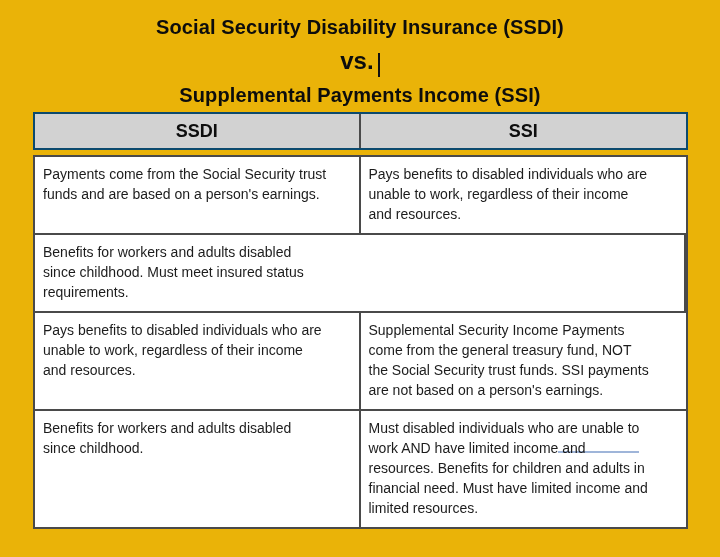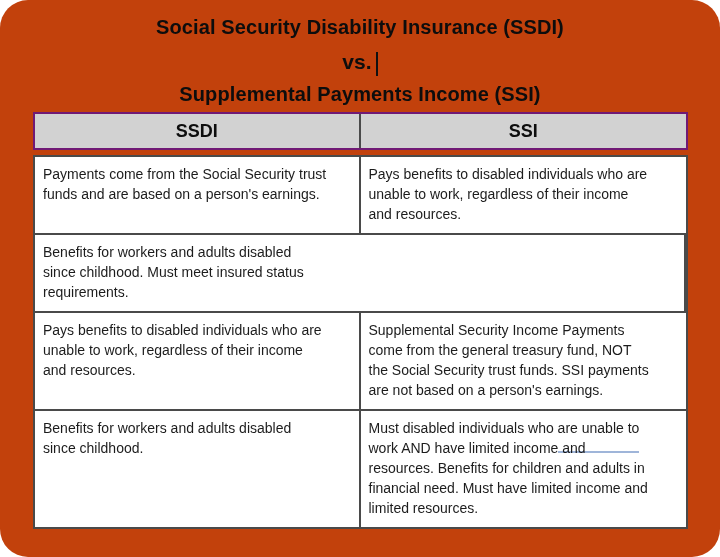--- a/index.html
+++ b/index.html
@@ -4,43 +4,43 @@
 <style>
   * { margin:0; padding:0; box-sizing:border-box; }
   html,body { background:#ffffff; }
   body {
     width:720px; height:557px;
     font-family:"Liberation Sans","DejaVu Sans",sans-serif;
     color:#1c1c1c;
     position:relative;
     overflow:hidden;
   }
-  .page { position:absolute; inset:0; background:#c2410c;border-radius:28px; }
+  .page { position:absolute; inset:0; background:#eab308; }
 
   
   .titles { padding-top:16px; text-align:center; }
   .title-line {
     font-size:20px; font-weight:bold; color:#0d0d0d;
     line-height:23px; margin-bottom:10px;
     letter-spacing:.1px;
   }
-  .title-vs { font-size:21px; }
+  .title-vs { font-size:24px; }
   .caret {
     display:inline-block; width:2px; height:24px;
     background:#111; margin-left:4px; vertical-align:text-bottom;
     transform:translateY(3px);
   }
 
   
   .tbl { position:absolute; left:33px; top:112px; width:655px; }
 
   .thead {
     display:flex;
     background:#d2d2d2;
-    border:2px solid #701a75;
+    border:2px solid #0c4a6e;
     height:38px;
   }
   .th {
     flex:1 1 50%;
     display:flex; align-items:center; justify-content:center;
     font-size:18px; font-weight:bold; color:#0d0d0d;
   }
   .th:first-child { border-right:2px solid #4a4a4a; }
 
   .tbody {

